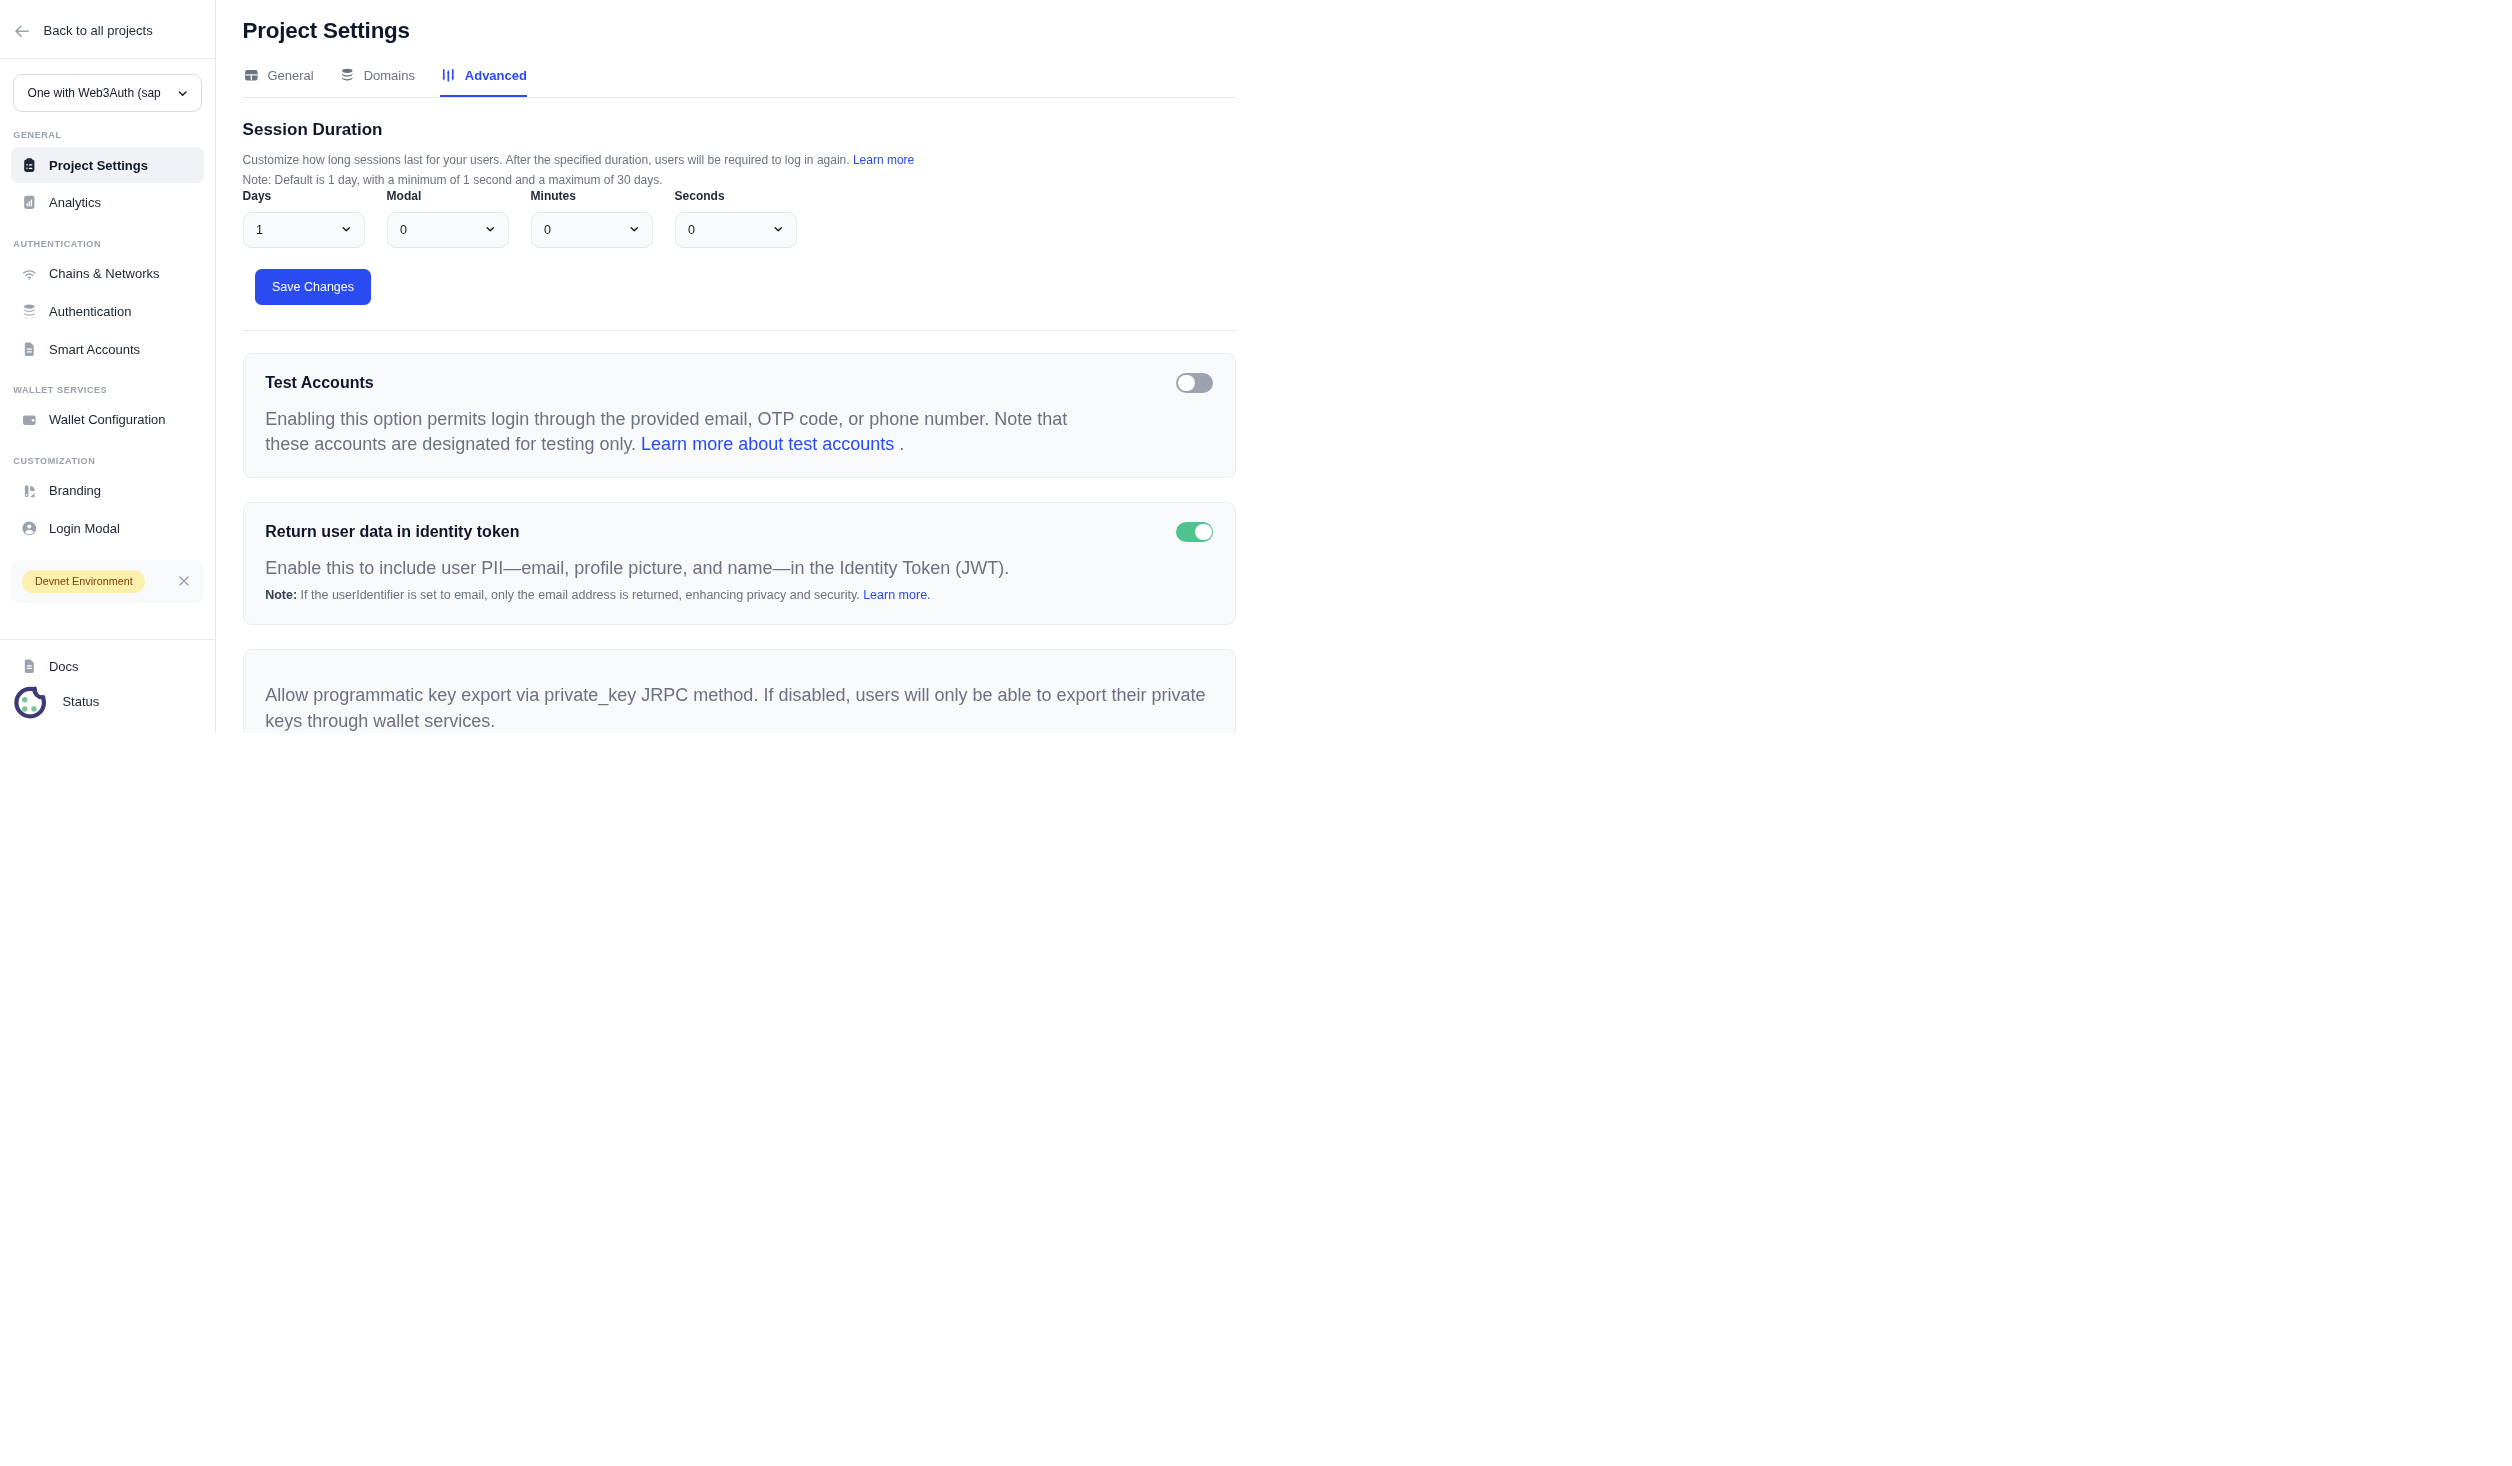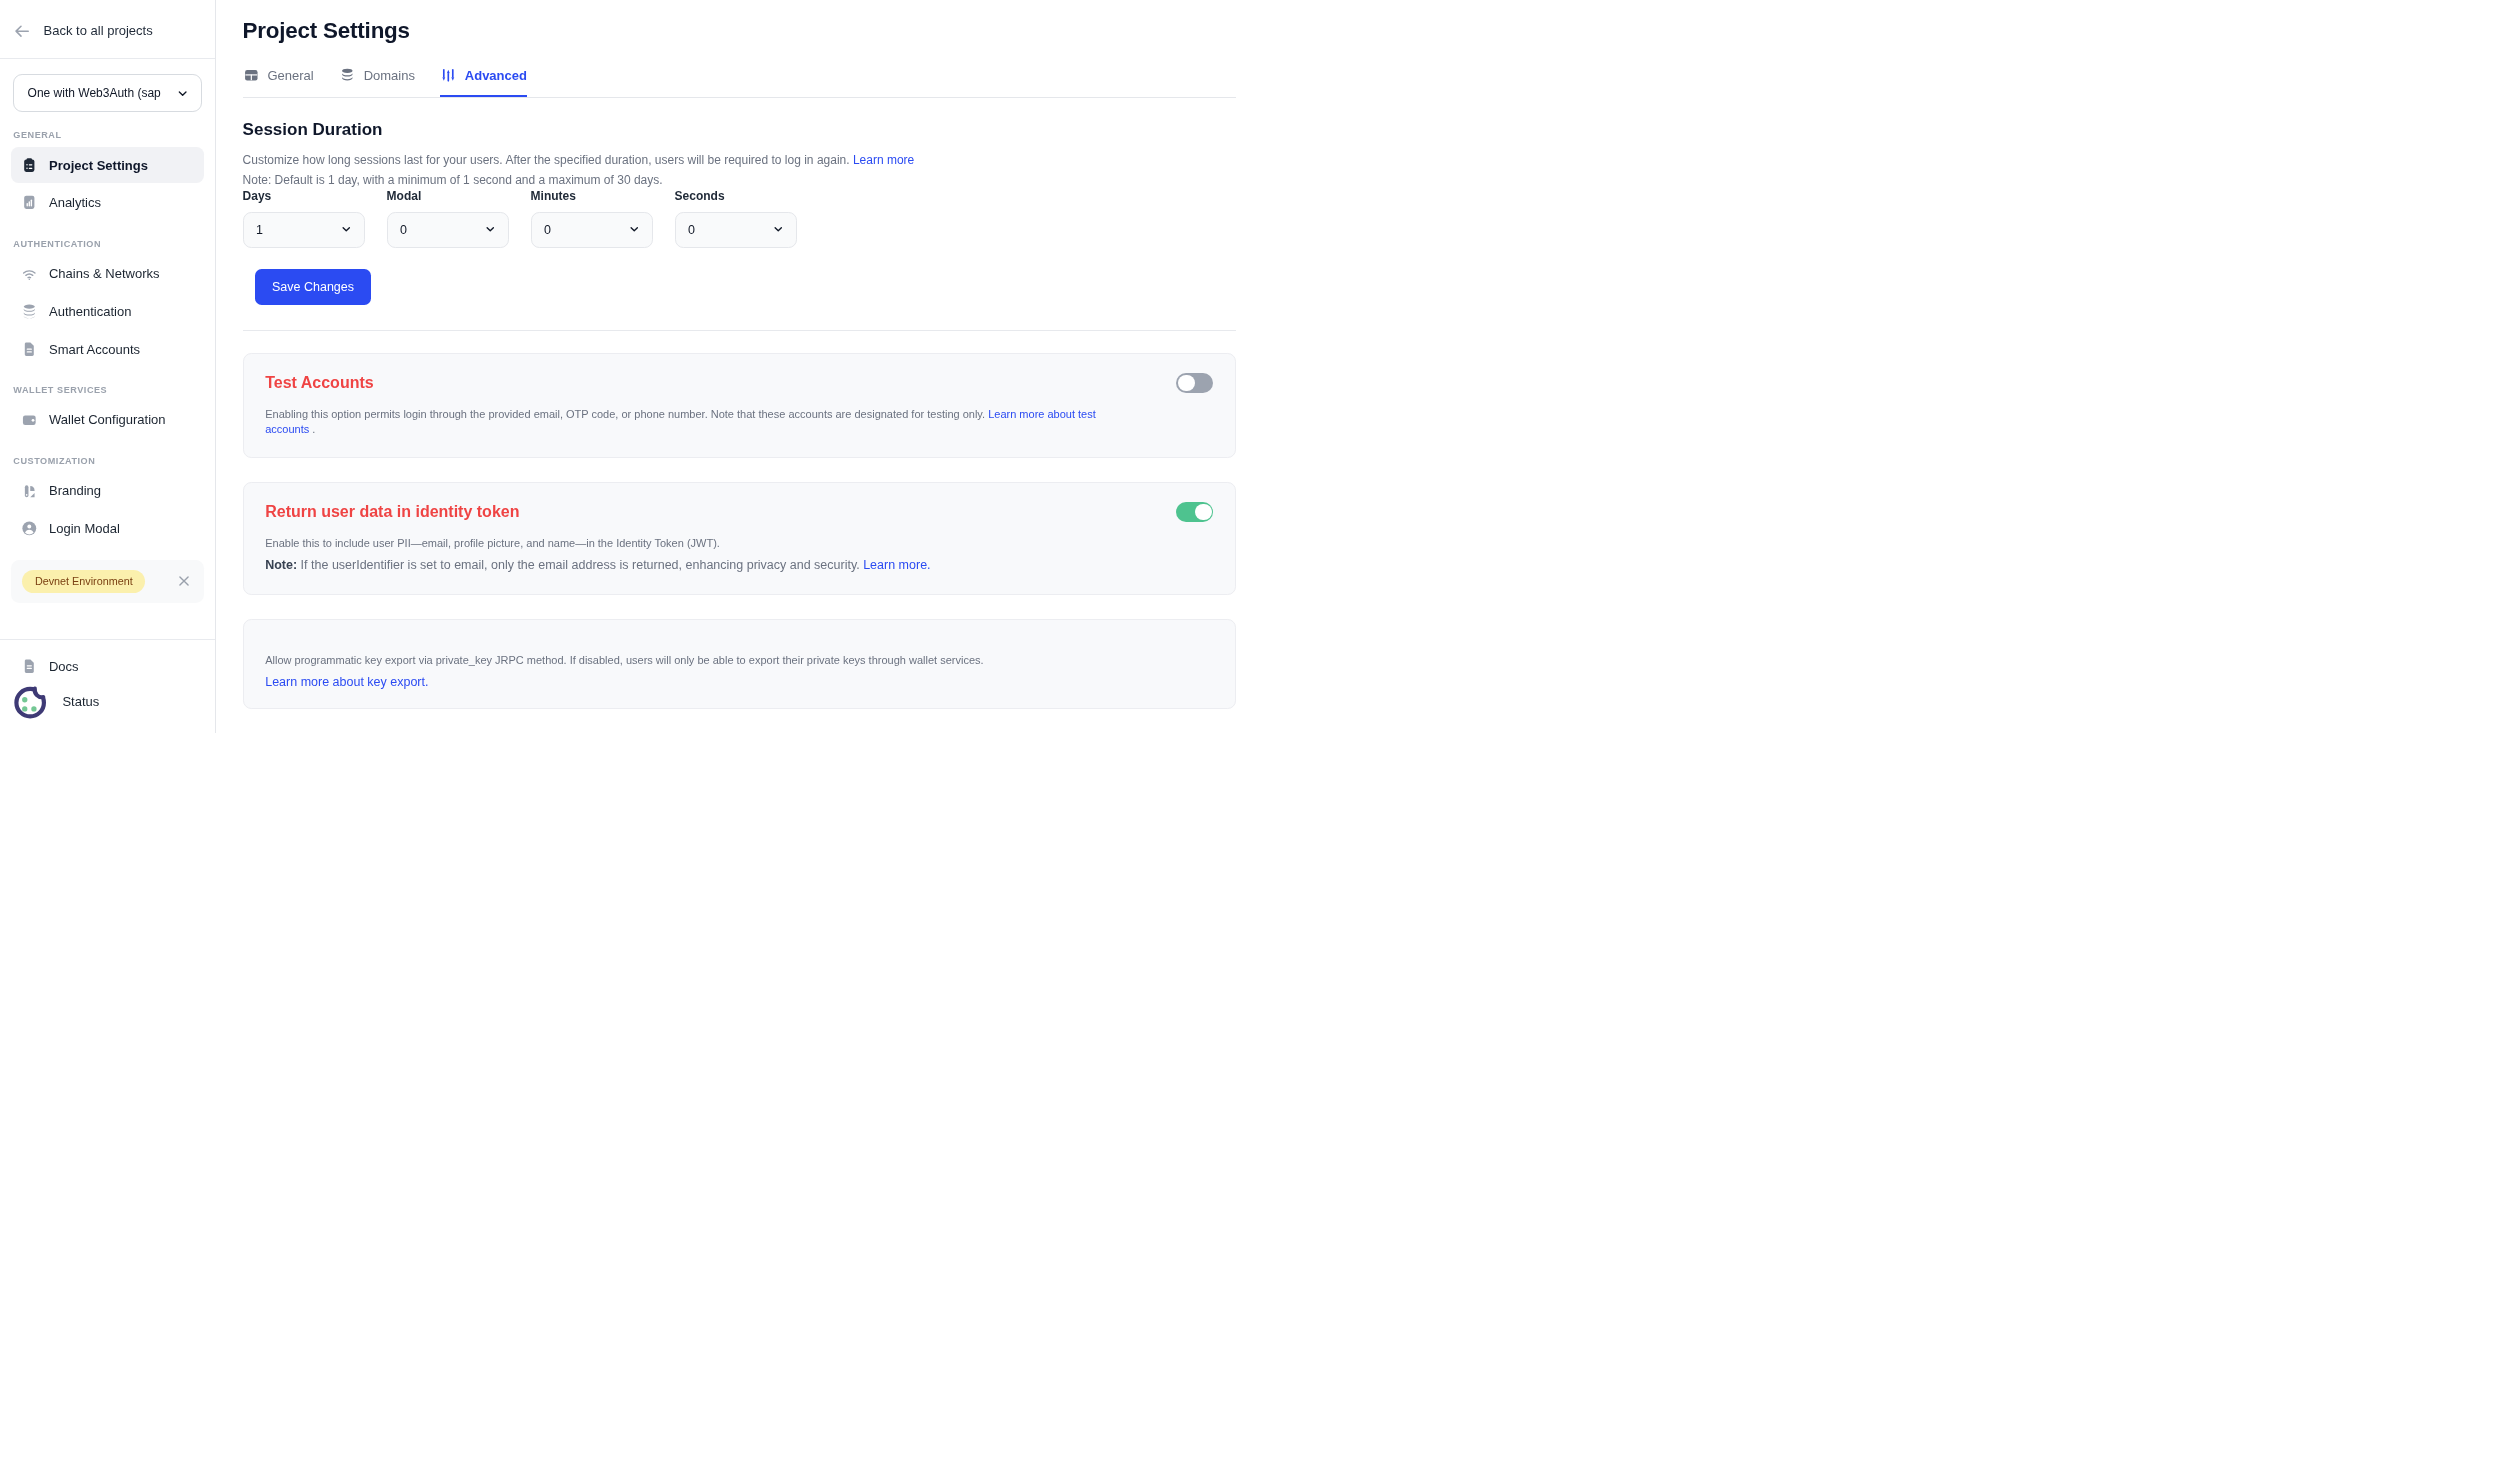--- a/index.html
+++ b/index.html
@@ -52,22 +52,22 @@
   .select-box .val { font-size:12.5px; color:#111827; }
 
   .save-btn { margin-top:21.6px; background:#2B4BF2; color:#fff; border:none; border-radius:6.6px;
     height:36px; padding:0 17.4px; font-size:12.5px; font-weight:500; font-family:inherit; cursor:pointer;margin-left:12px; }
 
   .rule { border:none; border-top:0.8px solid #E7E9ED; margin-top:25px; }
 
   .card { background:#F8F9FB; border:0.8px solid #ECEDF1; border-radius:8.3px; padding:19px 21.6px; margin-top:21.6px; }
   .card + .card { margin-top:24px; }
   .card-head { display:flex; align-items:center; justify-content:space-between; }
-  .card-title { font-size:16px; font-weight:600; color:#ef4444;text-align:right; }
-  .card-desc { font-size:11px; color:#6B7280; line-height:1.42; margin-top:14px; max-width:831px; }
+  .card-title { font-size:16px; font-weight:600; color:#0f172a;text-align:right; }
+  .card-desc { font-size:18px; color:#6B7280; line-height:1.42; margin-top:14px; max-width:831px; }
   .card-desc.tight { max-width:none; }
   .card-note { font-size:12.5px; color:#6B7280; line-height:1.42; margin-top:5.8px; }
   .card-note b { color:#374151; font-weight:700; }
   .card-link-line { font-size:12.5px; margin-top:5.8px; }
 
   .toggle { width:37px; height:20px; border-radius:830px; position:relative; cursor:pointer; flex:0 0 37px; }
   .toggle.off { background:#9CA3AF; }
   .toggle.on { background:#4EC38F; }
   .toggle .knob { position:absolute; top:1.7px; width:16.6px; height:16.6px; border-radius:50%; background:#fff; }
   .toggle.off .knob { left:1.7px; }

